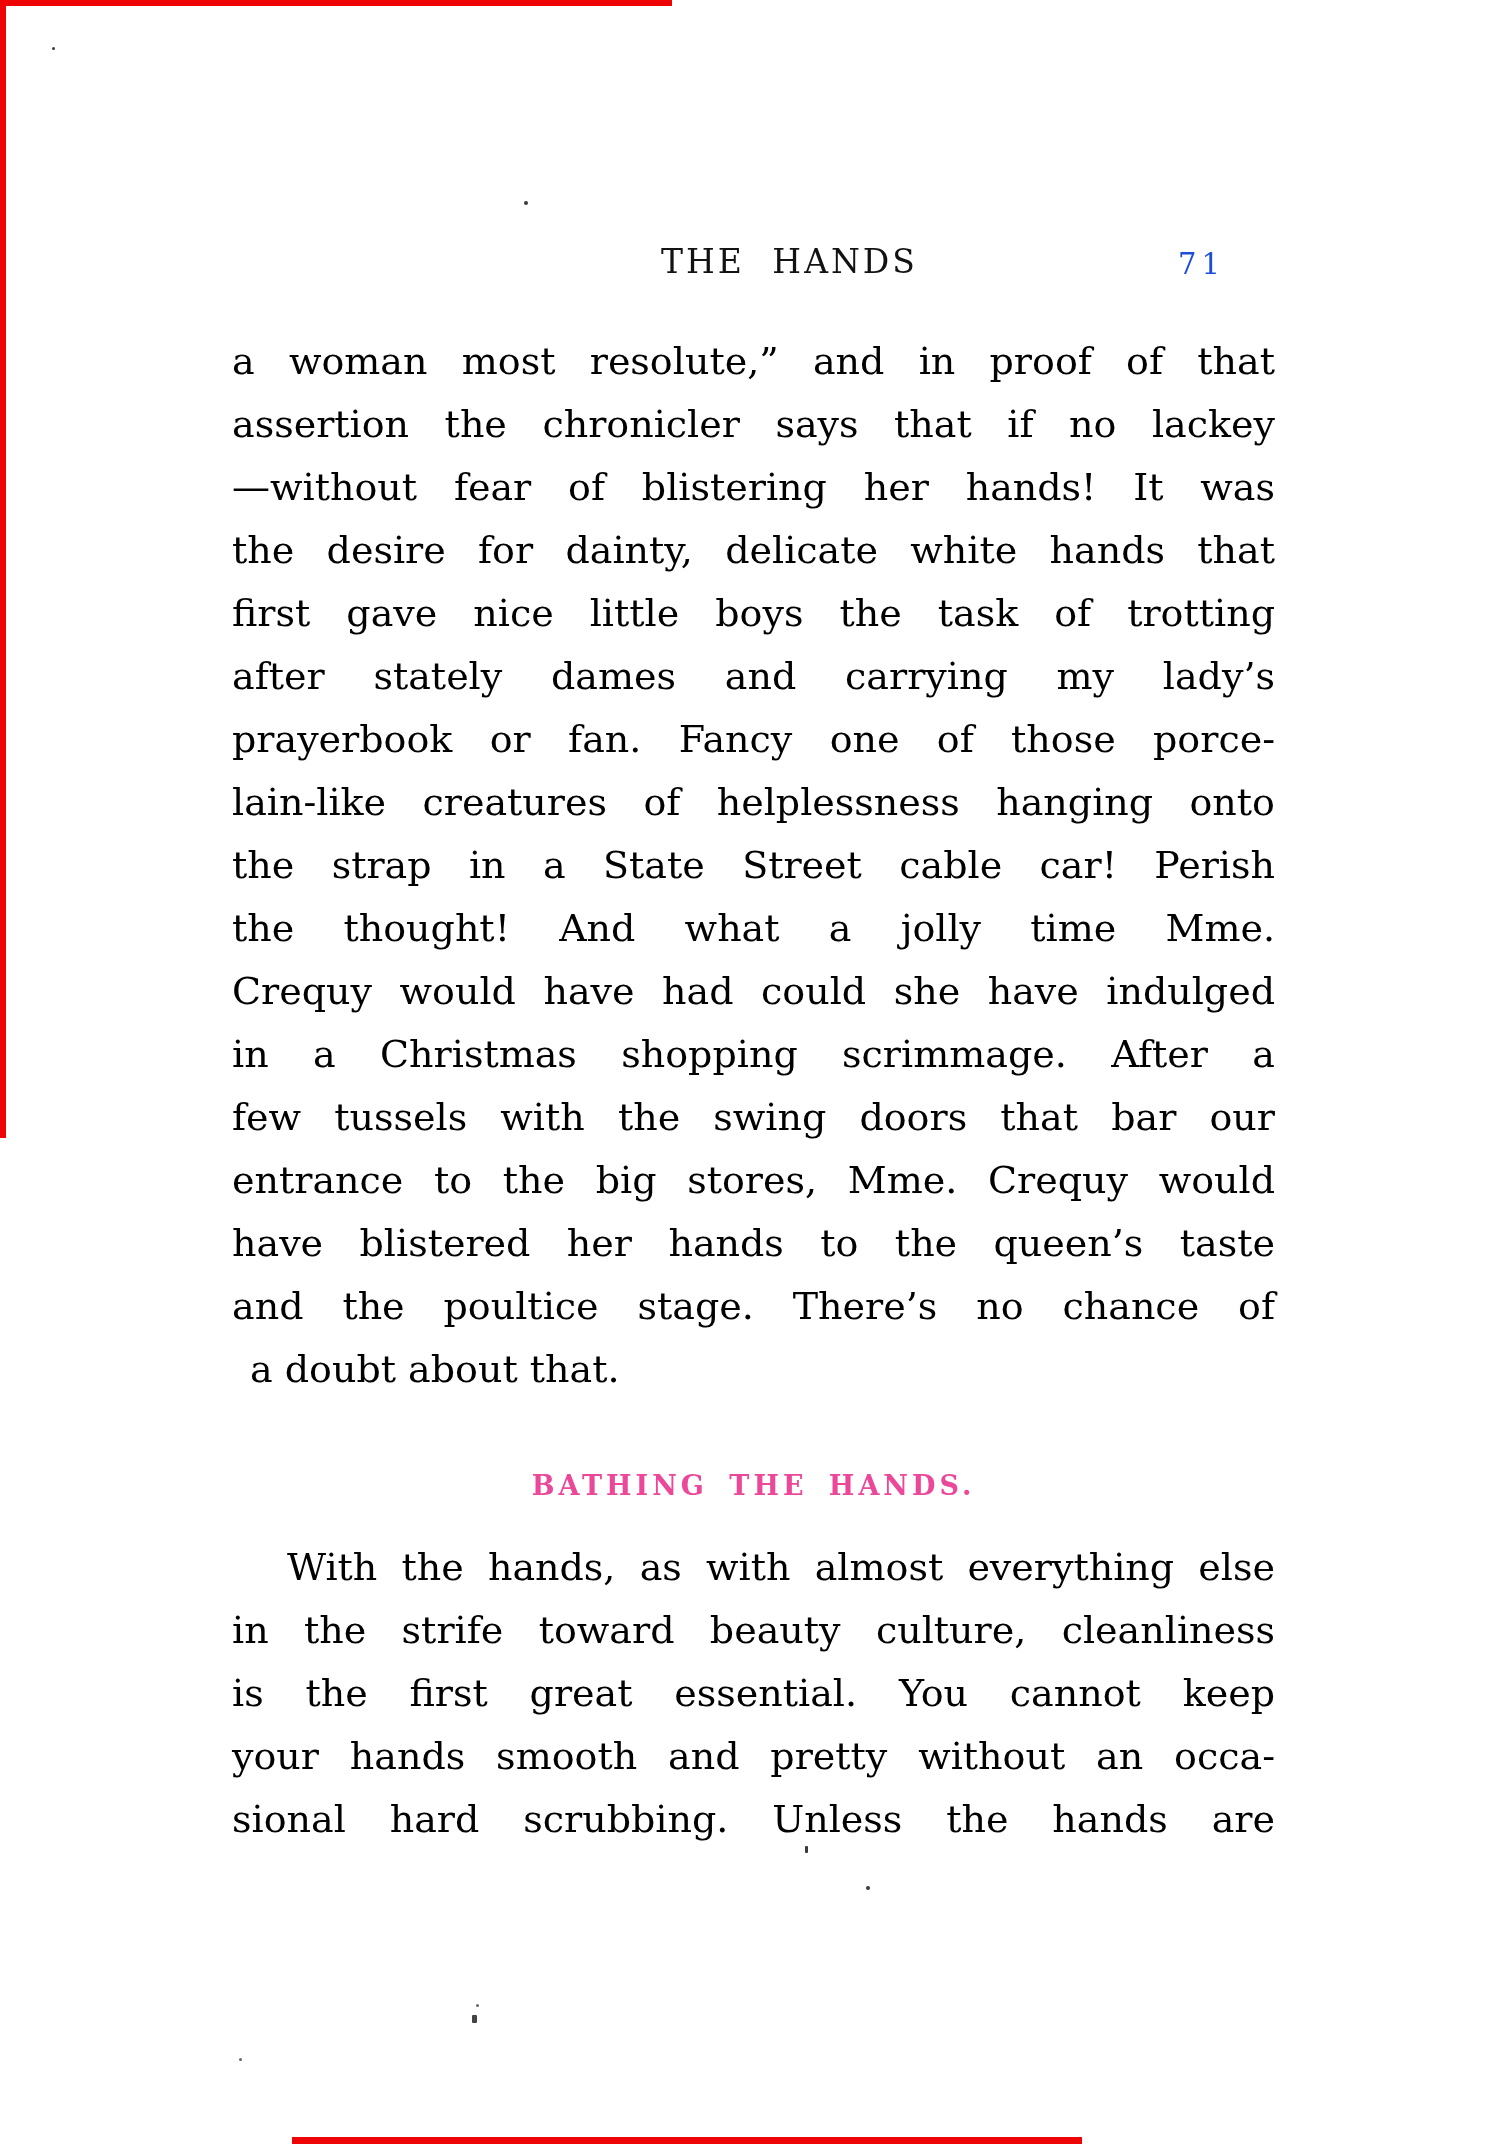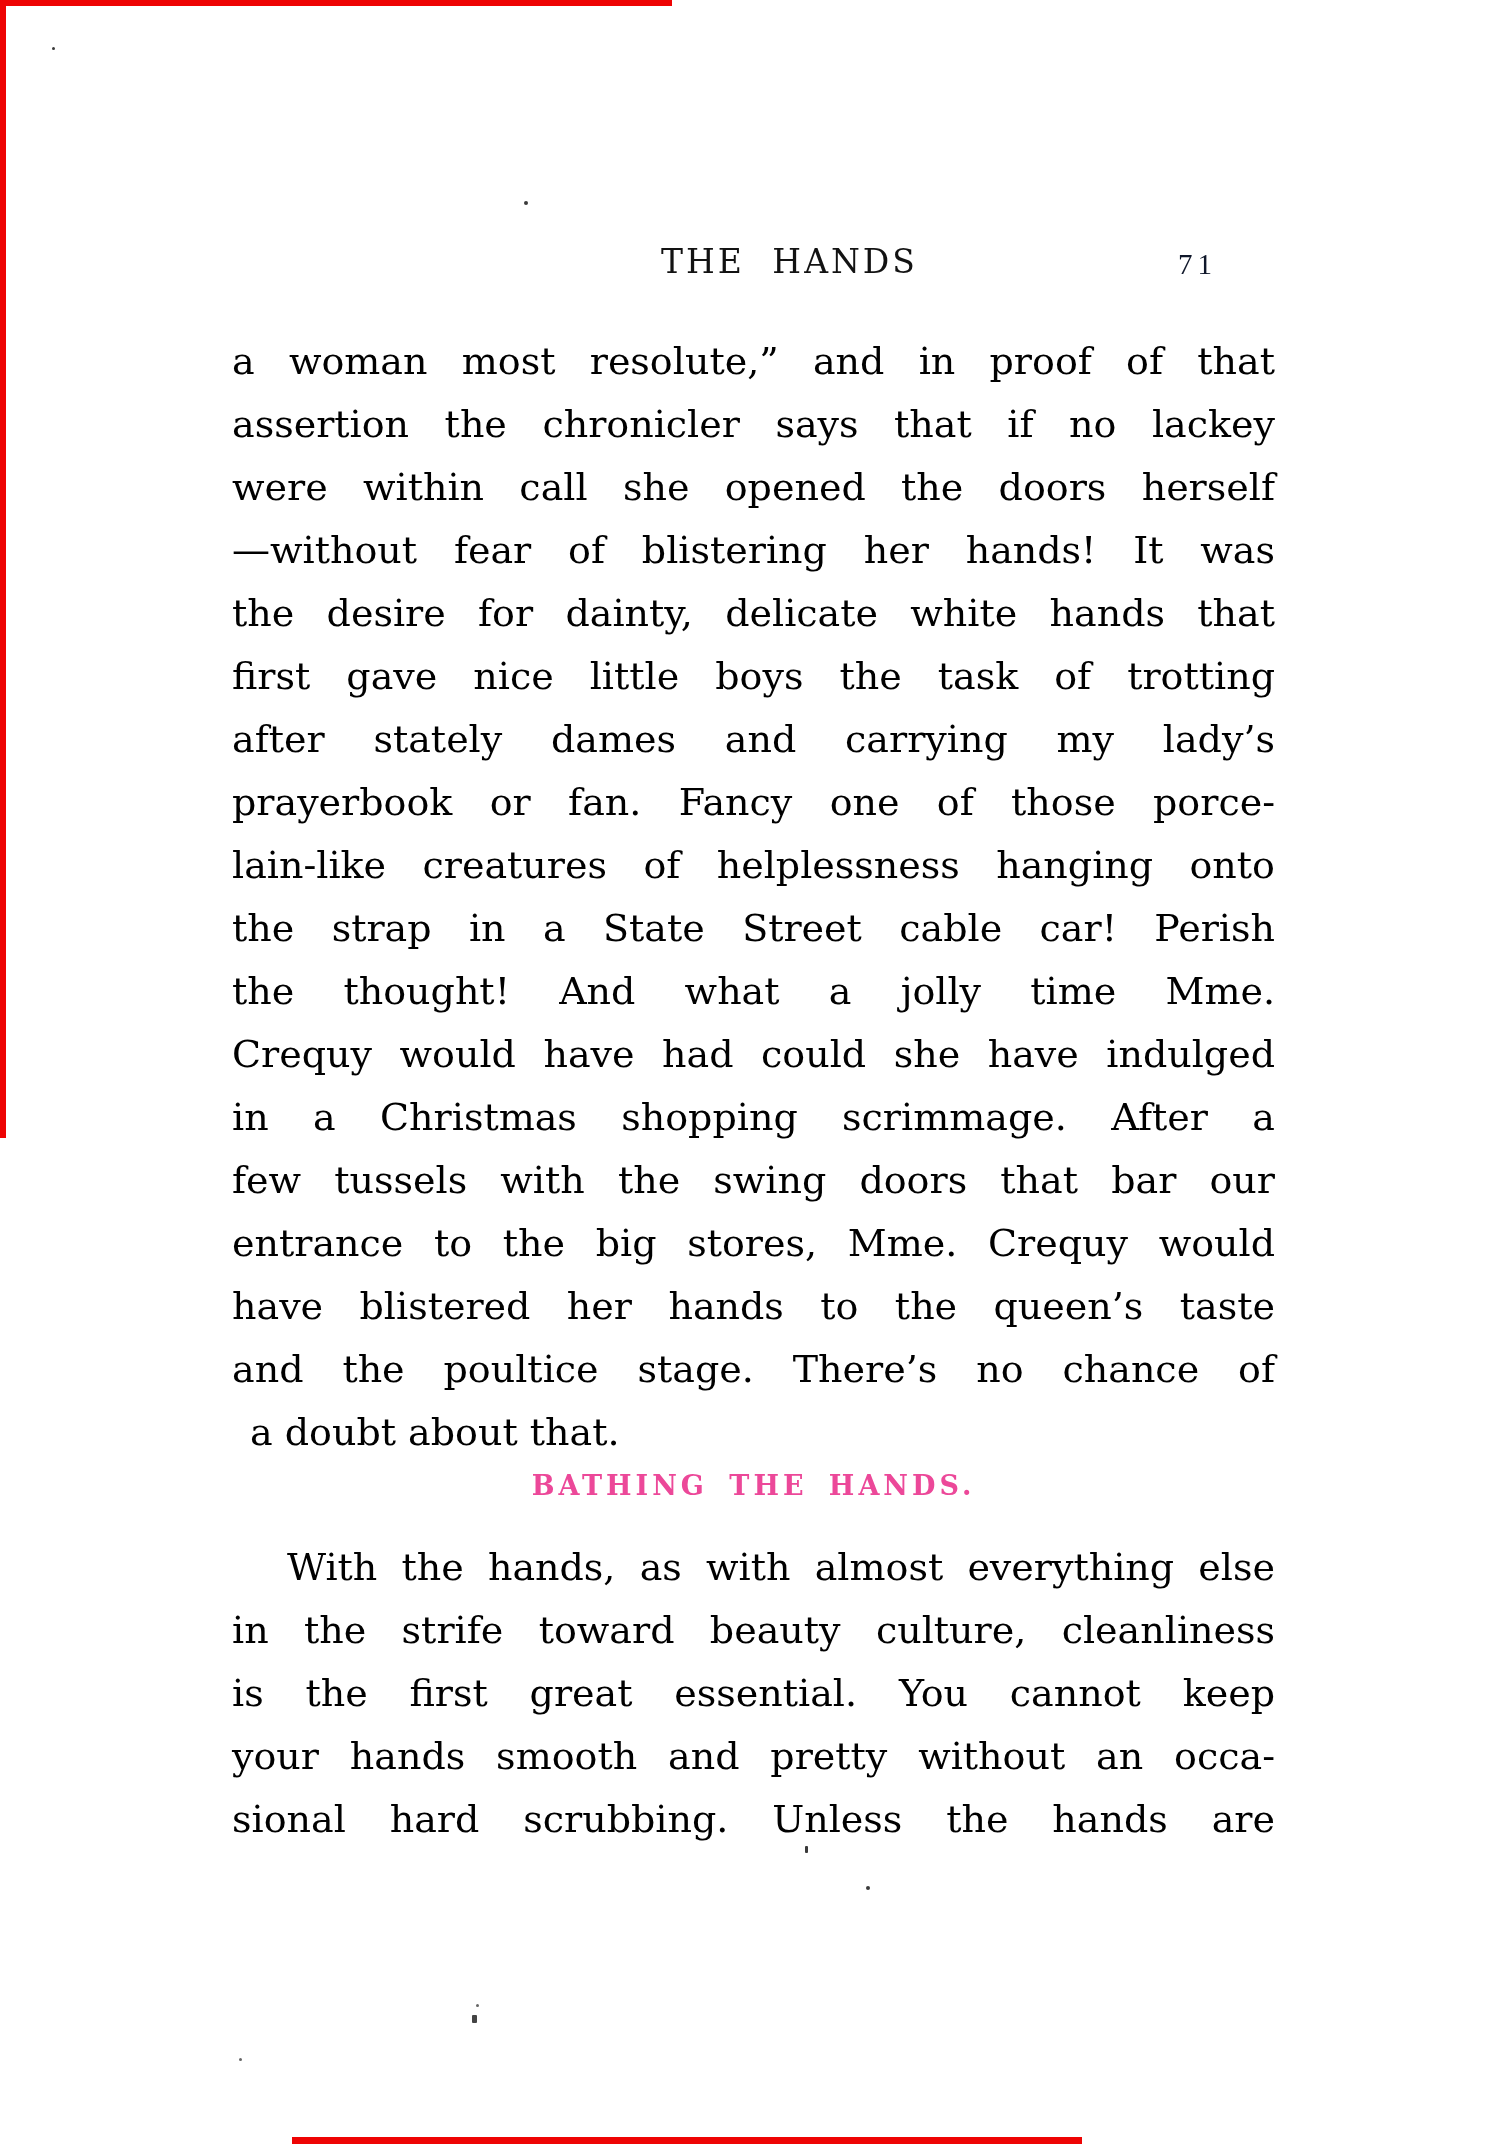--- a/index.html
+++ b/index.html
@@ -20,22 +20,21 @@
   
   .running-header{position:absolute;top:244px;left:0;width:100%;height:40px;}
   .header-title{
     position:absolute;left:661px;top:0;
     font-size:33px;line-height:36px;letter-spacing:3px;word-spacing:14px;
     color:#121212;
   }
   .page-number{
     position:absolute;left:1178px;top:3px;
     font-size:29px;line-height:34px;letter-spacing:5px;
-    color:#0f172a;
-    font-family:Liberation Serif, serif;
+    color:#1d4ed8;
   }
   
   .textblock{
     position:absolute;left:232px;width:1043px;
     font-size:38px;line-height:63px;
     color:#000000;
   }
   .p1{top:330px;}
   .p2{top:1536px;}
   .line{
@@ -74,21 +73,20 @@
   <div class="edge edge-bottom"></div>
 
   <div class="running-header">
     <span class="header-title">THE HANDS</span>
     <span class="page-number">71</span>
   </div>
 
   <div class="textblock p1">
     <div class="line">a woman most resolute,” and in proof of that</div>
     <div class="line">assertion the chronicler says that if no lackey</div>
-    <div class="line">were within call she opened the doors herself</div>
     <div class="line">—without fear of blistering her hands!  It was</div>
     <div class="line">the desire for dainty, delicate white hands that</div>
     <div class="line">first gave nice little boys the task of trotting</div>
     <div class="line">after stately dames and carrying my lady’s</div>
     <div class="line">prayerbook or fan.  Fancy one of those porce-</div>
     <div class="line">lain-like creatures of helplessness hanging onto</div>
     <div class="line">the strap in a State Street cable car!  Perish</div>
     <div class="line">the thought!  And what a jolly time Mme.</div>
     <div class="line">Crequy would have had could she have indulged</div>
     <div class="line">in a Christmas shopping scrimmage.  After a</div>

